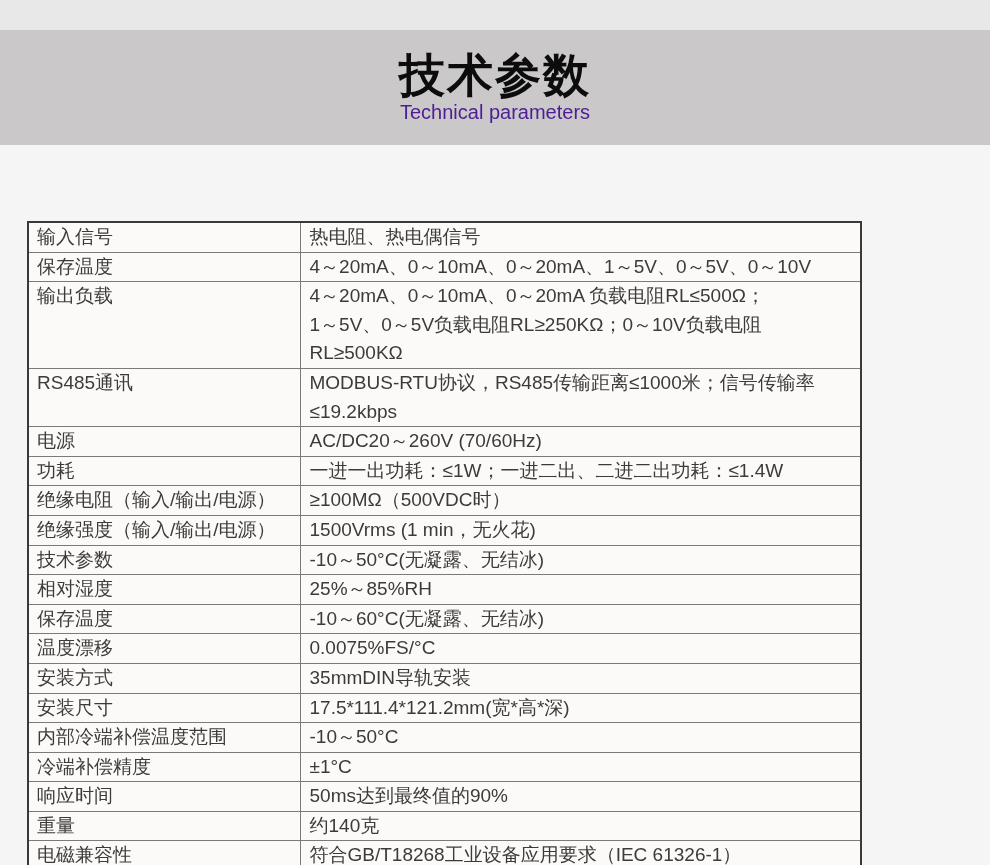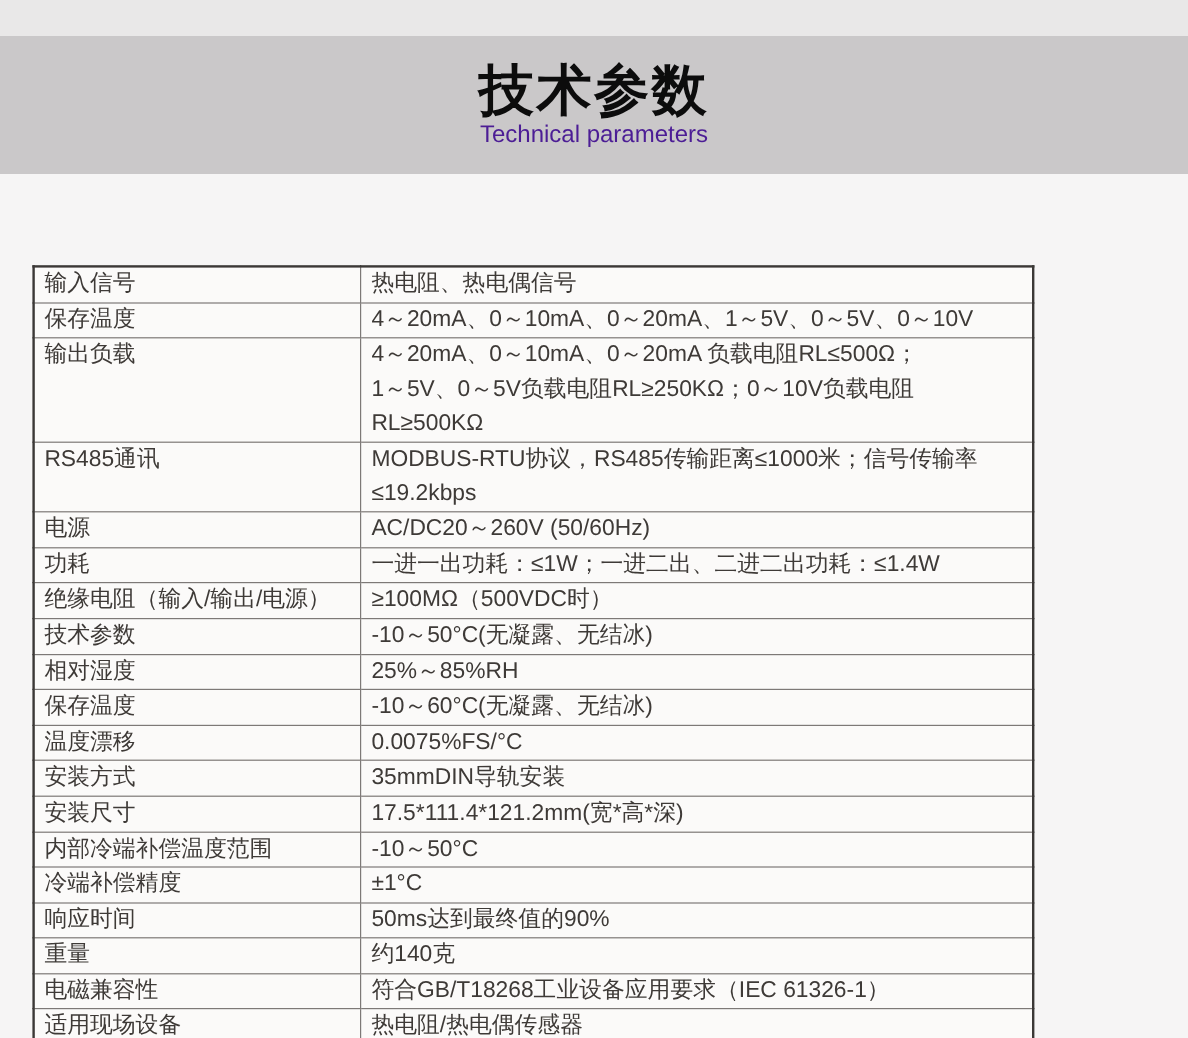--- a/index.html
+++ b/index.html
@@ -72,29 +72,33 @@
         <td class="param-name">输出负载</td>
         <td class="param-value">4～20mA、0～10mA、0～20mA 负载电阻RL≤500Ω；
 1～5V、0～5V负载电阻RL≥250KΩ；0～10V负载电阻RL≥500KΩ</td>
       </tr>
       <tr>
         <td class="param-name">RS485通讯</td>
         <td class="param-value">MODBUS-RTU协议，RS485传输距离≤1000米；信号传输率≤19.2kbps</td>
       </tr>
       <tr>
         <td class="param-name">电源</td>
-        <td class="param-value">AC/DC20～260V (50/60Hz)</td>
+        <td class="param-value">AC/DC20～260V (70/60Hz)</td>
       </tr>
       <tr>
         <td class="param-name">功耗</td>
         <td class="param-value">一进一出功耗：≤1W；一进二出、二进二出功耗：≤1.4W</td>
       </tr>
       <tr>
         <td class="param-name">绝缘电阻（输入/输出/电源）</td>
         <td class="param-value">≥100MΩ（500VDC时）</td>
+      </tr>
+      <tr>
+        <td class="param-name">绝缘强度（输入/输出/电源）</td>
+        <td class="param-value">1500Vrms (1 min，无火花)</td>
       </tr>
       <tr>
         <td class="param-name">技术参数</td>
         <td class="param-value">-10～50°C(无凝露、无结冰)</td>
       </tr>
       <tr>
         <td class="param-name">相对湿度</td>
         <td class="param-value">25%～85%RH</td>
       </tr>
       <tr>

